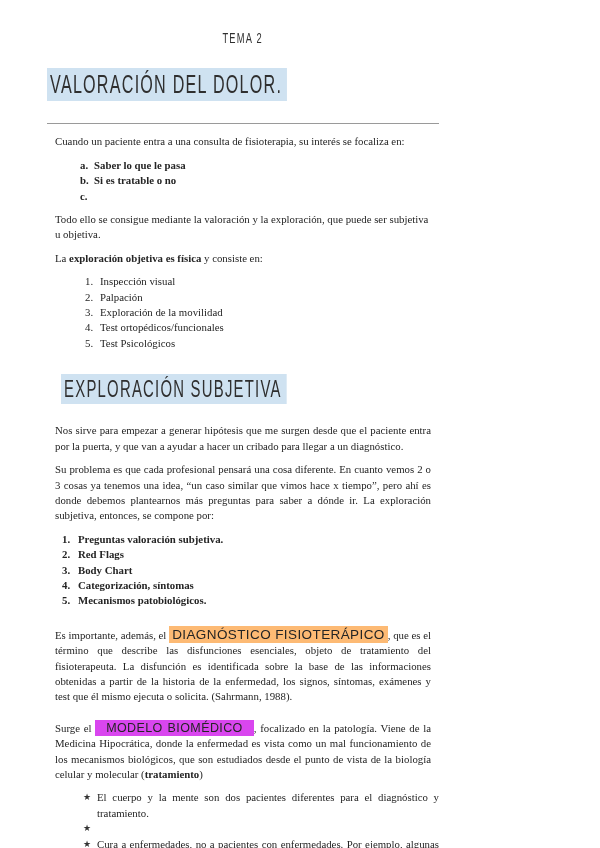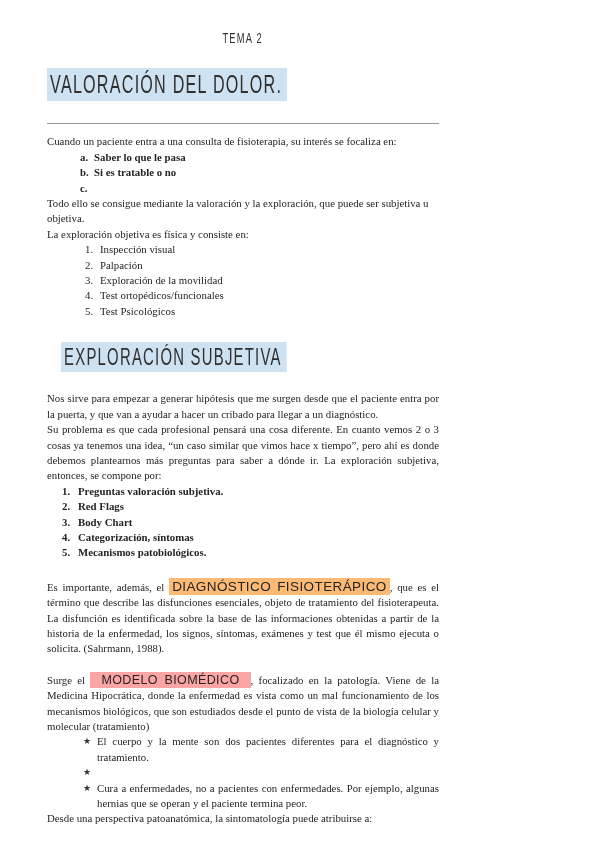--- a/index.html
+++ b/index.html
@@ -25,26 +25,26 @@
   .title-chip {
     background: #cfe2f1;
     font-size: 26px;
     line-height: 30px;
     padding: 1px 8px 2px 5px;
     letter-spacing: 2px;
   }
 
   hr.rule { border: none; border-top: 1px solid #9a9a9a; margin: 24px 0 0 0; }
 
-  p { margin: 0; }
+  p { margin: 8px; }
   .mt10 { margin-top: 10px; }
   .mt18 { margin-top: 18px; }
   .mt16 { margin-top: 16px; }
   .just { text-align: justify; }
-  b, .bold { font-weight: normal; }
+  b, .bold { font-weight: bold; }
 
   .row { display: flex; }
   .abc-list .row { padding-left: 33px; }
   .abc-list .m { width: 14px; flex: 0 0 14px; }
   .abc-list { font-weight: bold; }
   .num-list .row { padding-left: 38px; }
   .num-list .m { width: 15px; flex: 0 0 15px; }
   .numbold-list .row { padding-left: 15px; }
   .numbold-list .m { width: 16px; flex: 0 0 16px; }
   .numbold-list { font-weight: bold; }
@@ -56,21 +56,21 @@
   .sec-chip {
     background: #cfe2f1;
     font-size: 24px;
     line-height: 28px;
     padding: 1px 8px 2px 5px;
     letter-spacing: 2px;
   }
 
   .term { font-family: "Liberation Sans", sans-serif; letter-spacing: 0.4px; white-space: nowrap; }
   .term-blue { background: #fdba74; font-size: 13.5px; padding: 1px 3px; }
-  .term-orange { background: #fca5a5; font-size: 12.5px; padding: 1px 11px; }
+  .term-orange { background: #d946ef; font-size: 12.5px; padding: 1px 11px; }
 </style>
 </head>
 <body>
 
 <div class="page">
 
   <div class="doc-header">
     <span class="hand cond">TEMA 2</span>
   </div>
 

